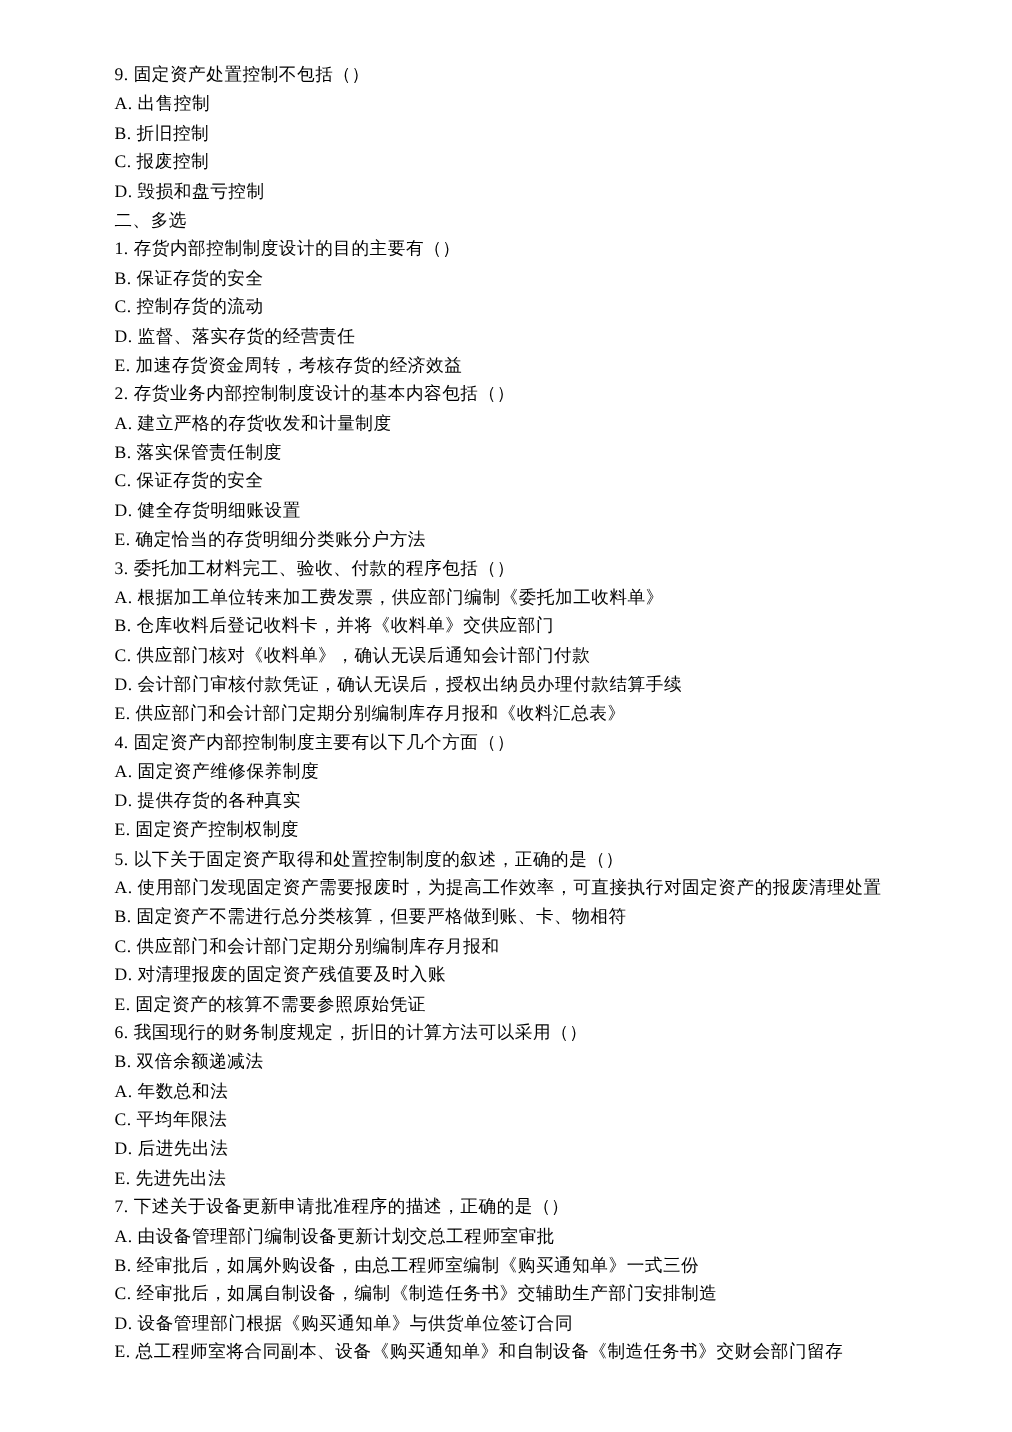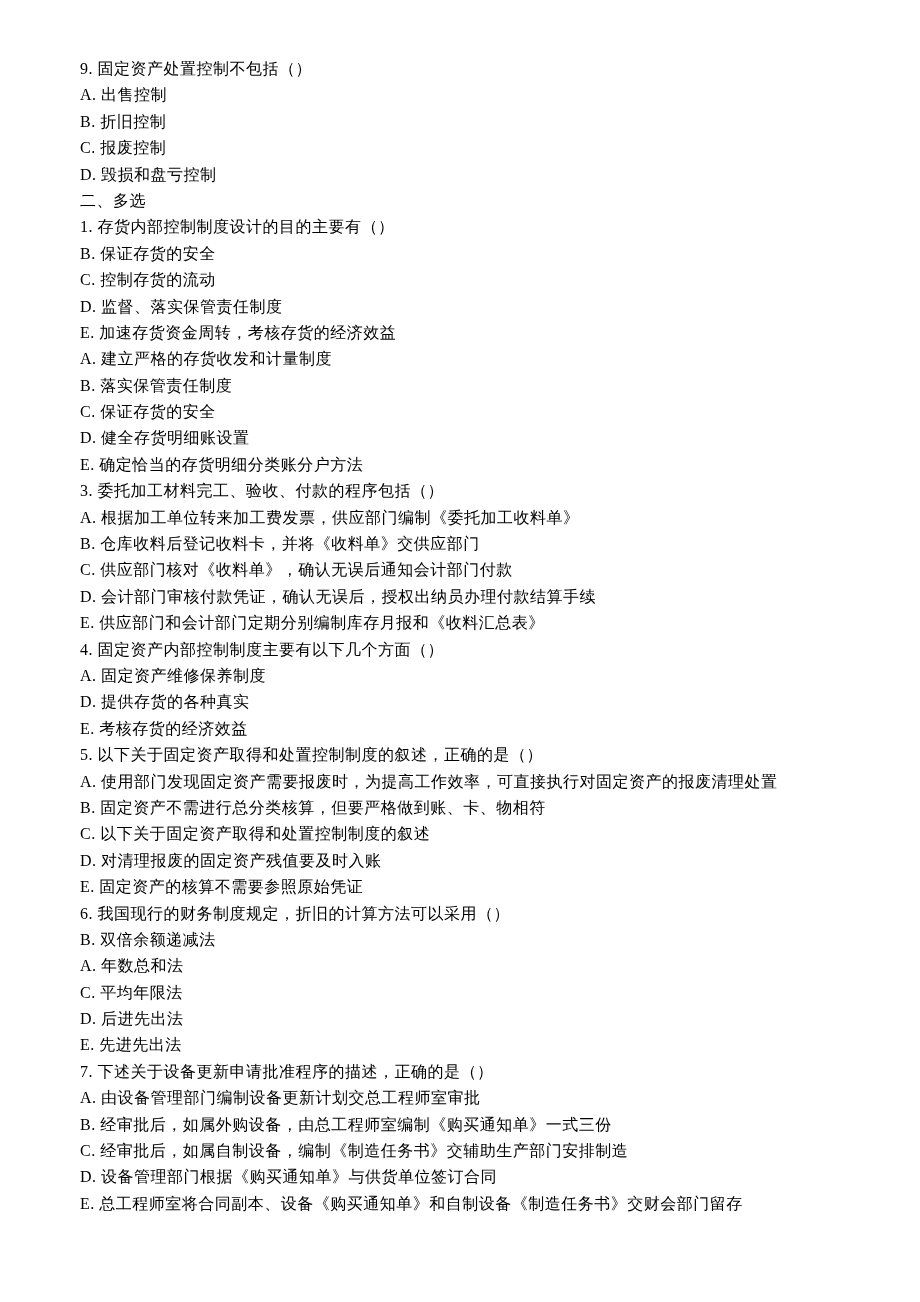--- a/index.html
+++ b/index.html
@@ -9,56 +9,58 @@
       color: #000;
       background: #fff;
       margin: 0;
       padding: 56px 80px;
       width: 920px;
       box-sizing: border-box;
     }
     .line {
       display: block;
       letter-spacing: 0.5px;
+      margin-left: 24px;
     }
   </style>
 </head>
 <body>
 
 <div id="content">
     <span class="line">9. 固定资产处置控制不包括（）</span>
     <span class="line">A. 出售控制</span>
     <span class="line">B. 折旧控制</span>
     <span class="line">C. 报废控制</span>
     <span class="line">D. 毁损和盘亏控制</span>
     <span class="line">二、多选</span>
     <span class="line">1. 存货内部控制制度设计的目的主要有（）</span>
     <span class="line">B. 保证存货的安全</span>
     <span class="line">C. 控制存货的流动</span>
-    <span class="line">D. 监督、落实保管责任制度</span>
+    <span class="line">D. 监督、落实存货的经营责任</span>
     <span class="line">E. 加速存货资金周转，考核存货的经济效益</span>
+    <span class="line">2. 存货业务内部控制制度设计的基本内容包括（）</span>
     <span class="line">A. 建立严格的存货收发和计量制度</span>
     <span class="line">B. 落实保管责任制度</span>
     <span class="line">C. 保证存货的安全</span>
     <span class="line">D. 健全存货明细账设置</span>
     <span class="line">E. 确定恰当的存货明细分类账分户方法</span>
     <span class="line">3. 委托加工材料完工、验收、付款的程序包括（）</span>
     <span class="line">A. 根据加工单位转来加工费发票，供应部门编制《委托加工收料单》</span>
     <span class="line">B. 仓库收料后登记收料卡，并将《收料单》交供应部门</span>
     <span class="line">C. 供应部门核对《收料单》，确认无误后通知会计部门付款</span>
     <span class="line">D. 会计部门审核付款凭证，确认无误后，授权出纳员办理付款结算手续</span>
     <span class="line">E. 供应部门和会计部门定期分别编制库存月报和《收料汇总表》</span>
     <span class="line">4. 固定资产内部控制制度主要有以下几个方面（）</span>
     <span class="line">A. 固定资产维修保养制度</span>
     <span class="line">D. 提供存货的各种真实</span>
-    <span class="line">E. 考核存货的经济效益</span>
+    <span class="line">E. 固定资产控制权制度</span>
     <span class="line">5. 以下关于固定资产取得和处置控制制度的叙述，正确的是（）</span>
     <span class="line">A. 使用部门发现固定资产需要报废时，为提高工作效率，可直接执行对固定资产的报废清理处置</span>
     <span class="line">B. 固定资产不需进行总分类核算，但要严格做到账、卡、物相符</span>
-    <span class="line">C. 以下关于固定资产取得和处置控制制度的叙述</span>
+    <span class="line">C. 供应部门和会计部门定期分别编制库存月报和</span>
     <span class="line">D. 对清理报废的固定资产残值要及时入账</span>
     <span class="line">E. 固定资产的核算不需要参照原始凭证</span>
     <span class="line">6. 我国现行的财务制度规定，折旧的计算方法可以采用（）</span>
     <span class="line">B. 双倍余额递减法</span>
     <span class="line">A. 年数总和法</span>
     <span class="line">C. 平均年限法</span>
     <span class="line">D. 后进先出法</span>
     <span class="line">E. 先进先出法</span>
     <span class="line">7. 下述关于设备更新申请批准程序的描述，正确的是（）</span>
     <span class="line">A. 由设备管理部门编制设备更新计划交总工程师室审批</span>

